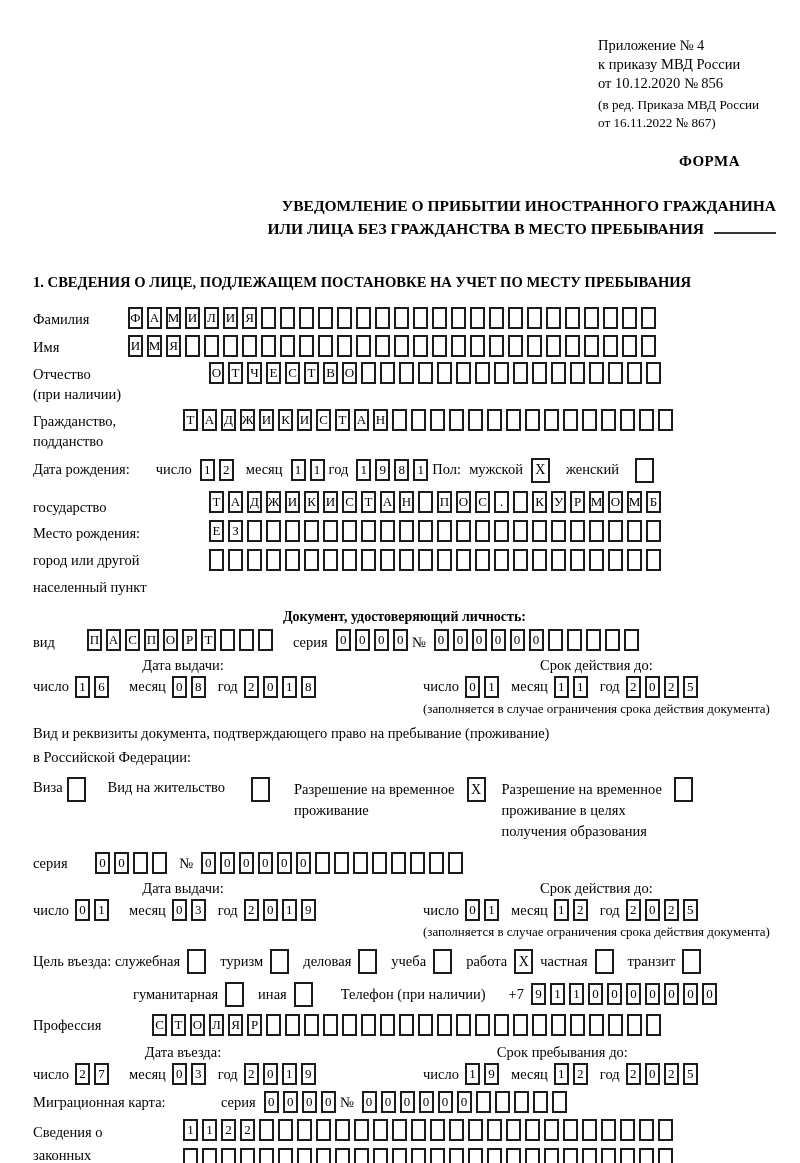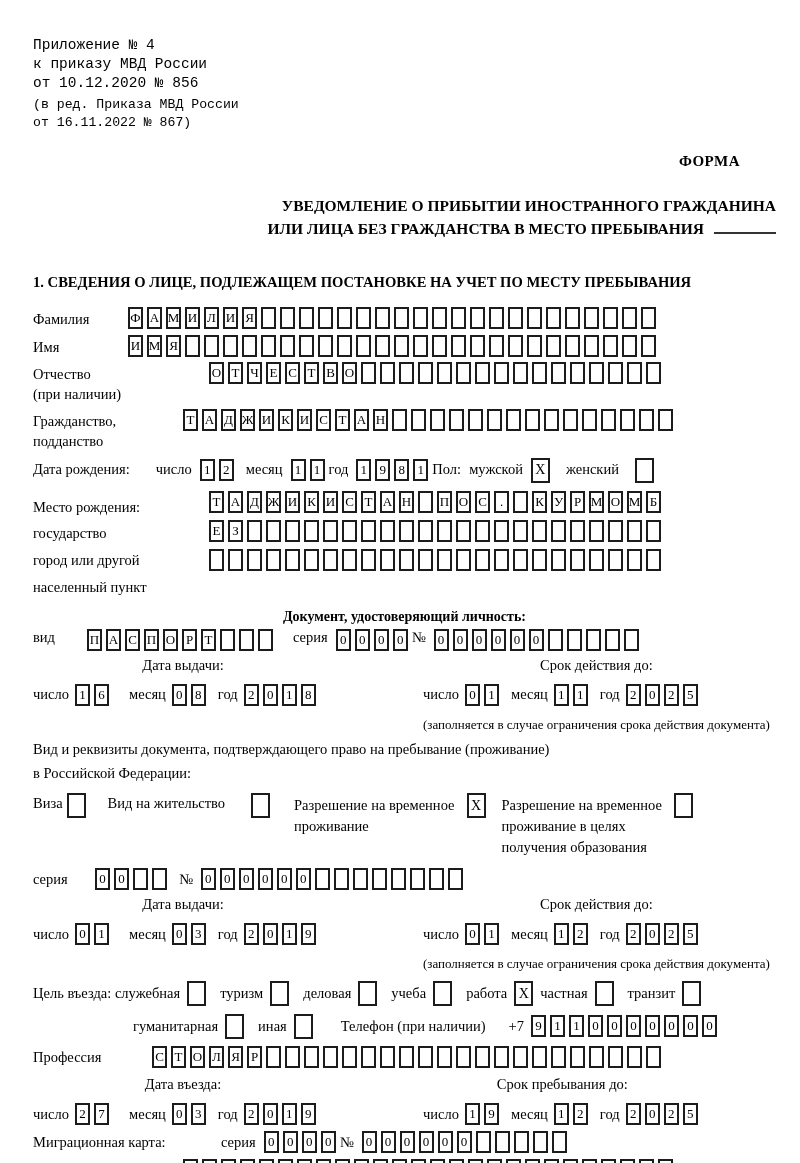--- a/index.html
+++ b/index.html
@@ -4,21 +4,21 @@
 <style>
   * { box-sizing: border-box; margin: 0; padding: 0; }
   html, body { background: #ffffff; }
   body {
     width: 800px; min-height: 1163px;
     font-family: "Liberation Serif", "DejaVu Serif", serif;
     color: #000;
     padding: 36px 24px 20px 33px;
     font-size: 14.5px;
   }
-  .hdr-note { line-height: 1.32; font-family: Liberation Mono, monospace; }
+  .hdr-note { margin-left: 565px; line-height: 1.32; }
   .hdr-note .sub { font-size: 13.2px; margin-top: 3px; line-height: 1.3; }
   .form-label { text-align: right; font-weight: bold; margin: 22px 36px 12px 0; font-size: 15px; letter-spacing: .5px; }
   .title { text-align: right; font-weight: bold; font-size: 15.5px; margin-top: 24px; line-height: 1.5; }
   .title .blank { display: inline-block; width: 62px; border-bottom: 2px solid #333; height: 14px; margin-left: 10px; }
   .sec-heading { font-weight: bold; font-size: 14.6px; margin-top: 34px; margin-bottom: 16px; }
 
   .row { display: flex; align-items: flex-start; margin-bottom: 5px; }
   .lbl { flex: 0 0 auto; padding-top: 3px; line-height: 1.35; }
   .cells { display: flex; flex-wrap: nowrap; }
   .cell {
@@ -29,21 +29,21 @@
   .chk {
     width: 19px; height: 25px; border: 2px solid #1c1c1c;
     display: inline-flex; align-items: center; justify-content: center;
     font-size: 14px; flex: 0 0 auto; margin-top: 1px;
   }
   .gap-s { margin-left: 8px; } .gap-m { margin-left: 16px; } .gap-l { margin-left: 26px; }
 
   .doc-heading { text-align: center; font-weight: bold; font-size: 14px; margin: 8px 0 4px 0; }
 
   .dates-row { display: flex; margin-bottom: 4px; }
-  .date-group { display: flex; flex-direction: column; gap: 8px; }
+  .date-group { display: flex; flex-direction: column; }
   .date-heading { text-align: center; margin-bottom: 2px; }
   .date-line { display: flex; align-items: center; }
   .date-line .dlabel { margin-right: 6px; }
   .date-note { font-size: 13px; text-align: right; margin-top: 3px; }
 
   .intro { line-height: 1.7; margin-top: 4px; }
   .opt-row { display: flex; align-items: flex-start; margin: 6px 0 10px 0; }
   .opt { display: flex; align-items: flex-start; }
   .opt .opt-label { padding-top: 3px; }
   .opt .center { text-align: left; line-height: 1.45; }
@@ -235,22 +235,22 @@
     </span>
   <span>Пол:</span>
   <span class="gap-s">мужской</span>
   <span class="chk gap-s">X</span>
   <span class="gap-m">женский</span>
   <span class="chk gap-m"></span>
 </div>
 
 <div class="row" style="margin-top:8px;">
   <div class="lbl" style="width:176px; line-height:1.85;">
+    <div>государство</div>
     <div>Место рождения:</div>
-    <div>государство</div>
     <div>город или другой</div>
     <div>населенный пункт</div>
   </div>
   <div>
     <div class="cells" style="margin-bottom:7px">
         <span class="cell">Т</span>
         <span class="cell">А</span>
         <span class="cell">Д</span>
         <span class="cell">Ж</span>
         <span class="cell">И</span>
@@ -324,21 +324,21 @@
         <span class="cell"></span>
         <span class="cell"></span>
         <span class="cell"></span>
         <span class="cell"></span>
       </div>
   </div>
 </div>
 
 <div class="doc-heading">Документ, удостоверяющий личность:</div>
 
-<div class="row" style="align-items:flex-start">
+<div class="row" style="align-items:flex-end">
   <span style="width:54px">вид</span>
   <span class="cells">
       <span class="cell">П</span>
       <span class="cell">А</span>
       <span class="cell">С</span>
       <span class="cell">П</span>
       <span class="cell">О</span>
       <span class="cell">Р</span>
       <span class="cell">Т</span>
       <span class="cell"></span>

